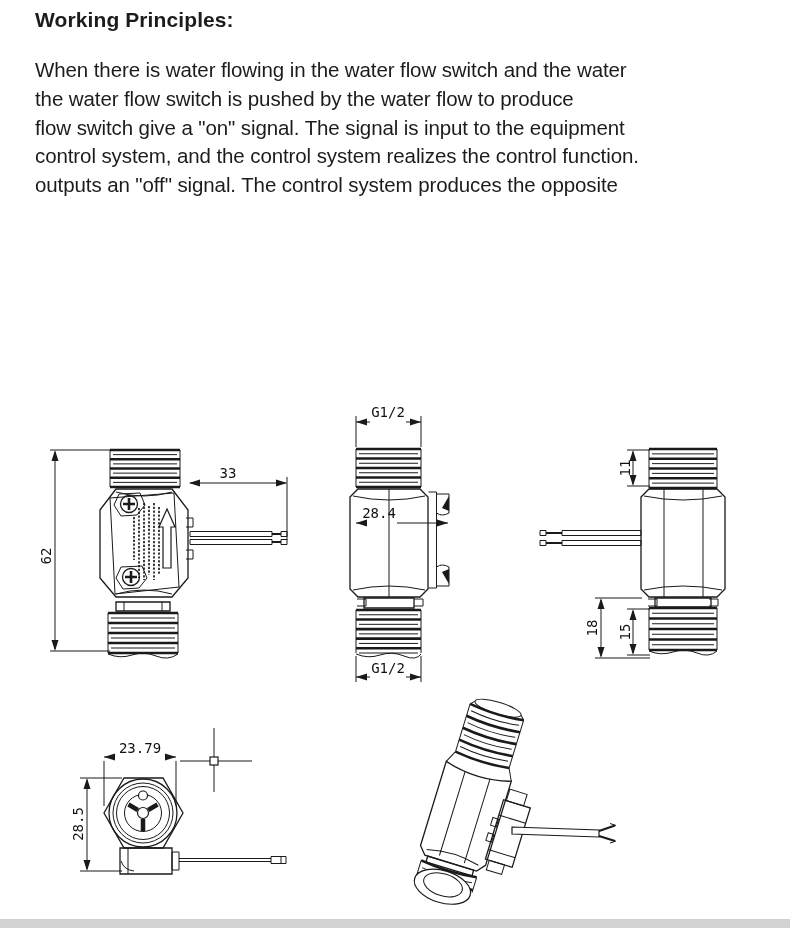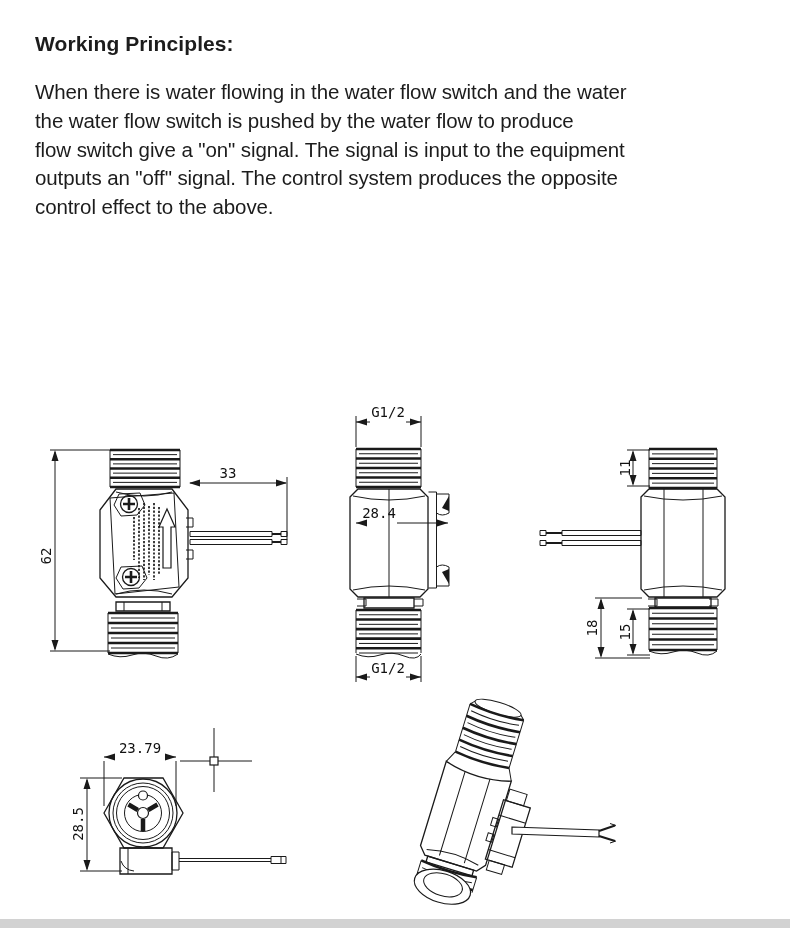--- a/index.html
+++ b/index.html
@@ -1,26 +1,26 @@
 <!DOCTYPE html>
 <html><head>
 <meta charset="utf-8">
 <style>
   html,body{margin:0;padding:0;}
   body{
     width:790px;height:930px;position:relative;background:#ffffff;
     font-family:"Liberation Sans", sans-serif;color:#1c1c1c;overflow:hidden;
   }
   .heading{
-    position:absolute;left:35px;top:32px;font-size:21px;font-weight:bold;
+    position:absolute;left:35px;top:8px;font-size:21px;font-weight:bold;
     letter-spacing:0.1px;
   }
   .para{
     position:absolute;left:35px;top:56px;width:735px;font-size:20.5px;
-    line-height:28.8px;letter-spacing:-0.1px;margin-top:22px;
+    line-height:28.8px;letter-spacing:-0.1px;
   }
   .para div{white-space:nowrap;}
   svg.drawings{position:absolute;left:0;top:0;}
   svg .ln{fill:none;stroke:#1a1a1a;stroke-width:1.3;}
   svg .thin{fill:none;stroke:#1a1a1a;stroke-width:1;}
   svg .dim{fill:none;stroke:#1a1a1a;stroke-width:1;}
   svg .arw{fill:#1a1a1a;stroke:none;}
   svg .lbl{
     font-family:"DejaVu Sans Mono", monospace;font-size:14px;fill:#111;
     text-anchor:middle;
@@ -33,22 +33,22 @@
 </style>
 </head>
 <body>
 
 <div class="heading">Working Principles:</div>
 
 <div class="para">
   <div>When there is water flowing in the water flow switch and the water</div>
   <div>the water flow switch is pushed by the water flow to produce</div>
   <div>flow switch give a "on" signal. The signal is input to the equipment</div>
+  <div>control system, and the control system realizes the control function.</div>
   <div>outputs an "off" signal. The control system produces the opposite</div>
-  <div>control effect to the above.</div>
 </div>
 
 <svg class="drawings" width="790" height="930" viewBox="0 0 790 930">
 
   <g>
 
     <g>
         <path d="M 110 450 L 180 450" stroke="#1a1a1a" stroke-width="2.6" fill="none"></path>
         <path d="M 113 454.625 L 177 454.625" stroke="#1a1a1a" stroke-width="1" fill="none"></path>
         <path d="M 110 459.25 L 180 459.25" stroke="#1a1a1a" stroke-width="2.6" fill="none"></path>

